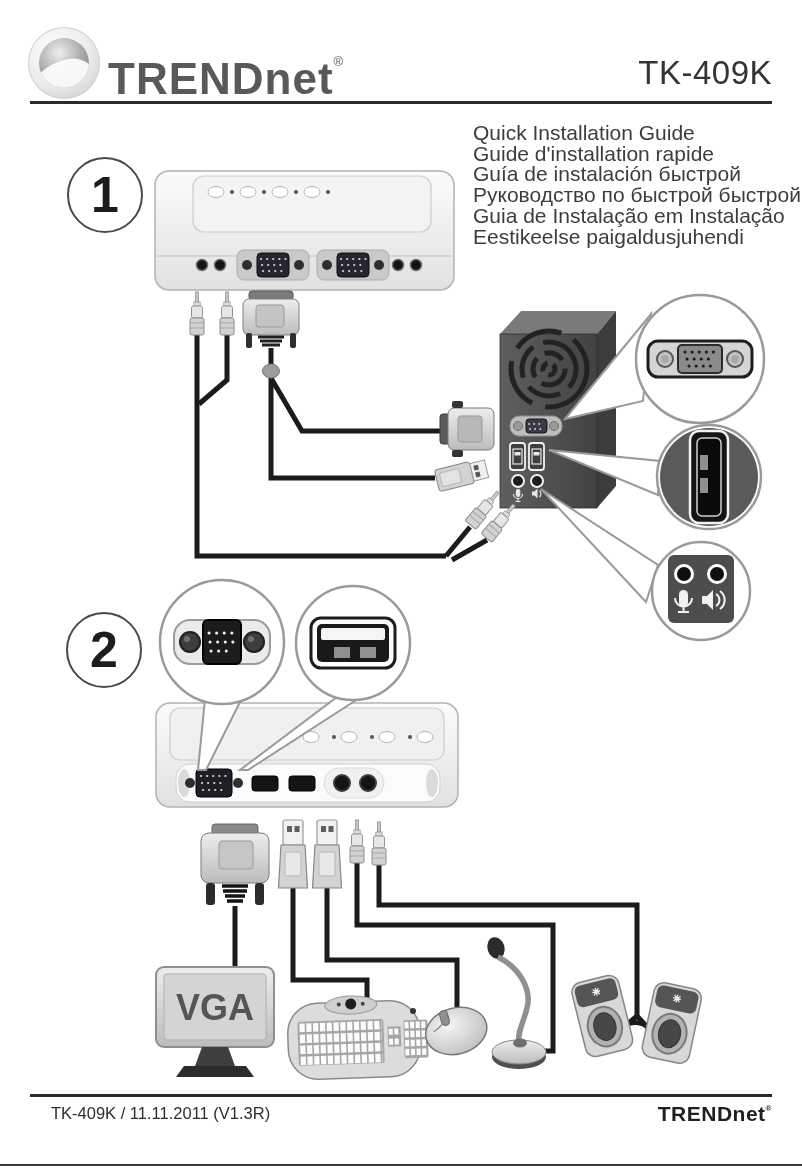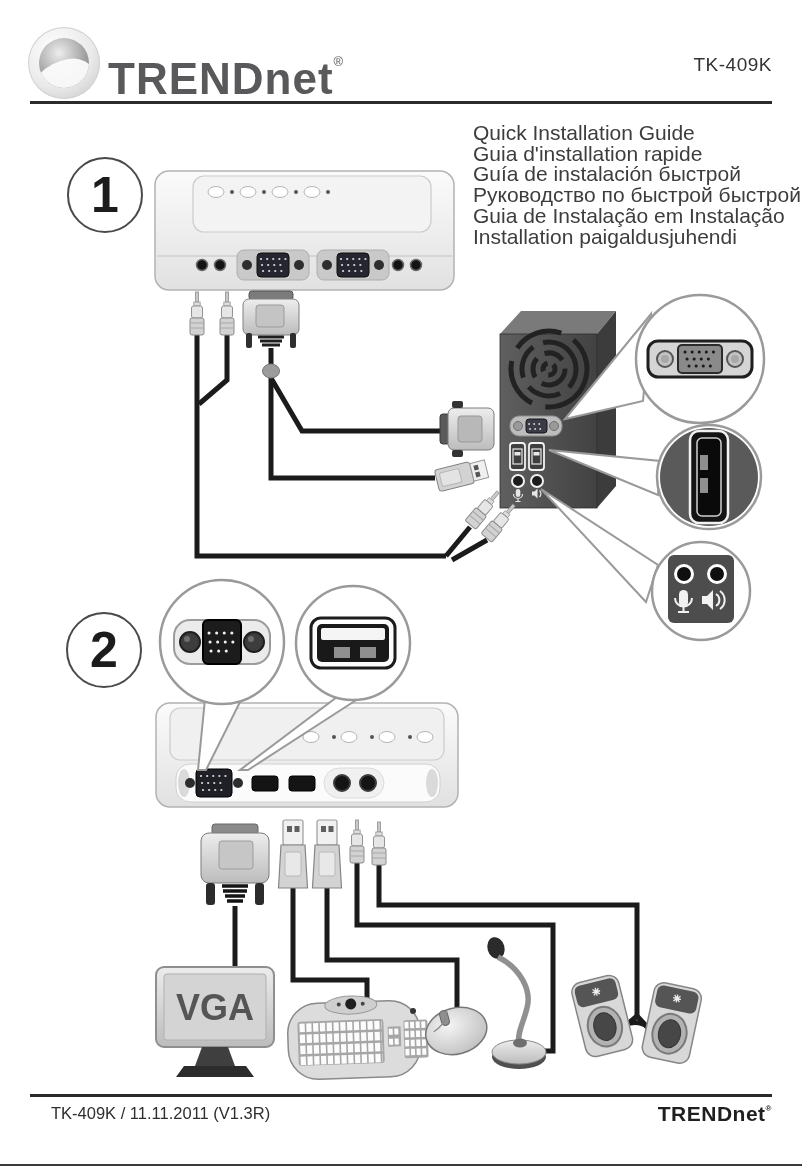--- a/index.html
+++ b/index.html
@@ -9,21 +9,21 @@
   
   .logo-icon{left:28px;top:27px;width:72px;height:72px;border-radius:50%;
     background:radial-gradient(circle at 38% 32%,#ffffff,#eaeaea 55%,#cbcbcb 92%);
     box-shadow:inset 0 0 0 1px #d2d2d2;}
   .logo-sphere{position:absolute;left:11px;top:11px;width:50px;height:50px;border-radius:50%;
     background:radial-gradient(circle at 40% 30%,#ededed,#9d9d9d 60%,#7d7d7d);overflow:hidden;}
   .logo-wave{position:absolute;left:-12px;top:22px;width:74px;height:34px;background:#fcfcfc;
     border-radius:60% 40% 50% 50% / 100% 100% 0 0;transform:rotate(-10deg);opacity:.95;}
   .logo-text{left:108px;top:34px;font-size:44px;font-weight:800;color:#59595b;letter-spacing:1px;line-height:56px;}
   .logo-text sup{font-size:13px;font-weight:400;vertical-align:28px;letter-spacing:0;}
-  .model{right:30px;top:54px;font-size:19px;color:#343434;letter-spacing:.5px;}
+  .model{right:30px;top:54px;font-size:33px;color:#343434;letter-spacing:.5px;}
   .rule{background:#2b2b2b;height:2.5px;}
   .hdr-rule{left:30px;top:101px;width:742px;}
   
   .langs{left:473px;top:123px;font-size:21px;line-height:20.7px;color:#3d3d3d;white-space:nowrap;}
   
   .step{width:72px;height:72px;border:2px solid #4a4a4a;border-radius:50%;
     display:flex;align-items:center;justify-content:center;
     font-size:50px;font-weight:bold;color:#1c1c1c;}
   .step1{left:67px;top:157px;}
   .step2{left:66px;top:612px;}
@@ -381,25 +381,25 @@
       <div class="logo-wave"></div>
     </div>
   </div>
   <div class="abs logo-text"><span>TRENDnet</span><sup>®</sup></div>
   <div class="abs model">TK-409K</div>
   <div class="abs rule hdr-rule"></div>
 </header>
 
 <div class="abs langs">
   <div>Quick Installation Guide</div>
-  <div>Guia d'installation rapide</div>
+  <div>Guide d'installation rapide</div>
   <div>Guía de instalación быстрой</div>
   <div>Руководство по быстрой быстрой</div>
   <div>Guia de Instalação em Instalação</div>
-  <div>Installation paigaldusjuhendi</div>
+  <div>Eestikeelse paigaldusjuhendi</div>
 </div>
 
 <div class="abs step step1">1</div>
 <div class="abs step step2">2</div>
 
 <footer>
   <div class="abs rule ftr-rule"></div>
   <div class="abs ftr-left">TK-409K / 11.11.2011 (V1.3R)</div>
   <div class="abs ftr-brand"><span>TRENDnet</span><sup>®</sup></div>
   <div class="abs bottom-rule"></div>

